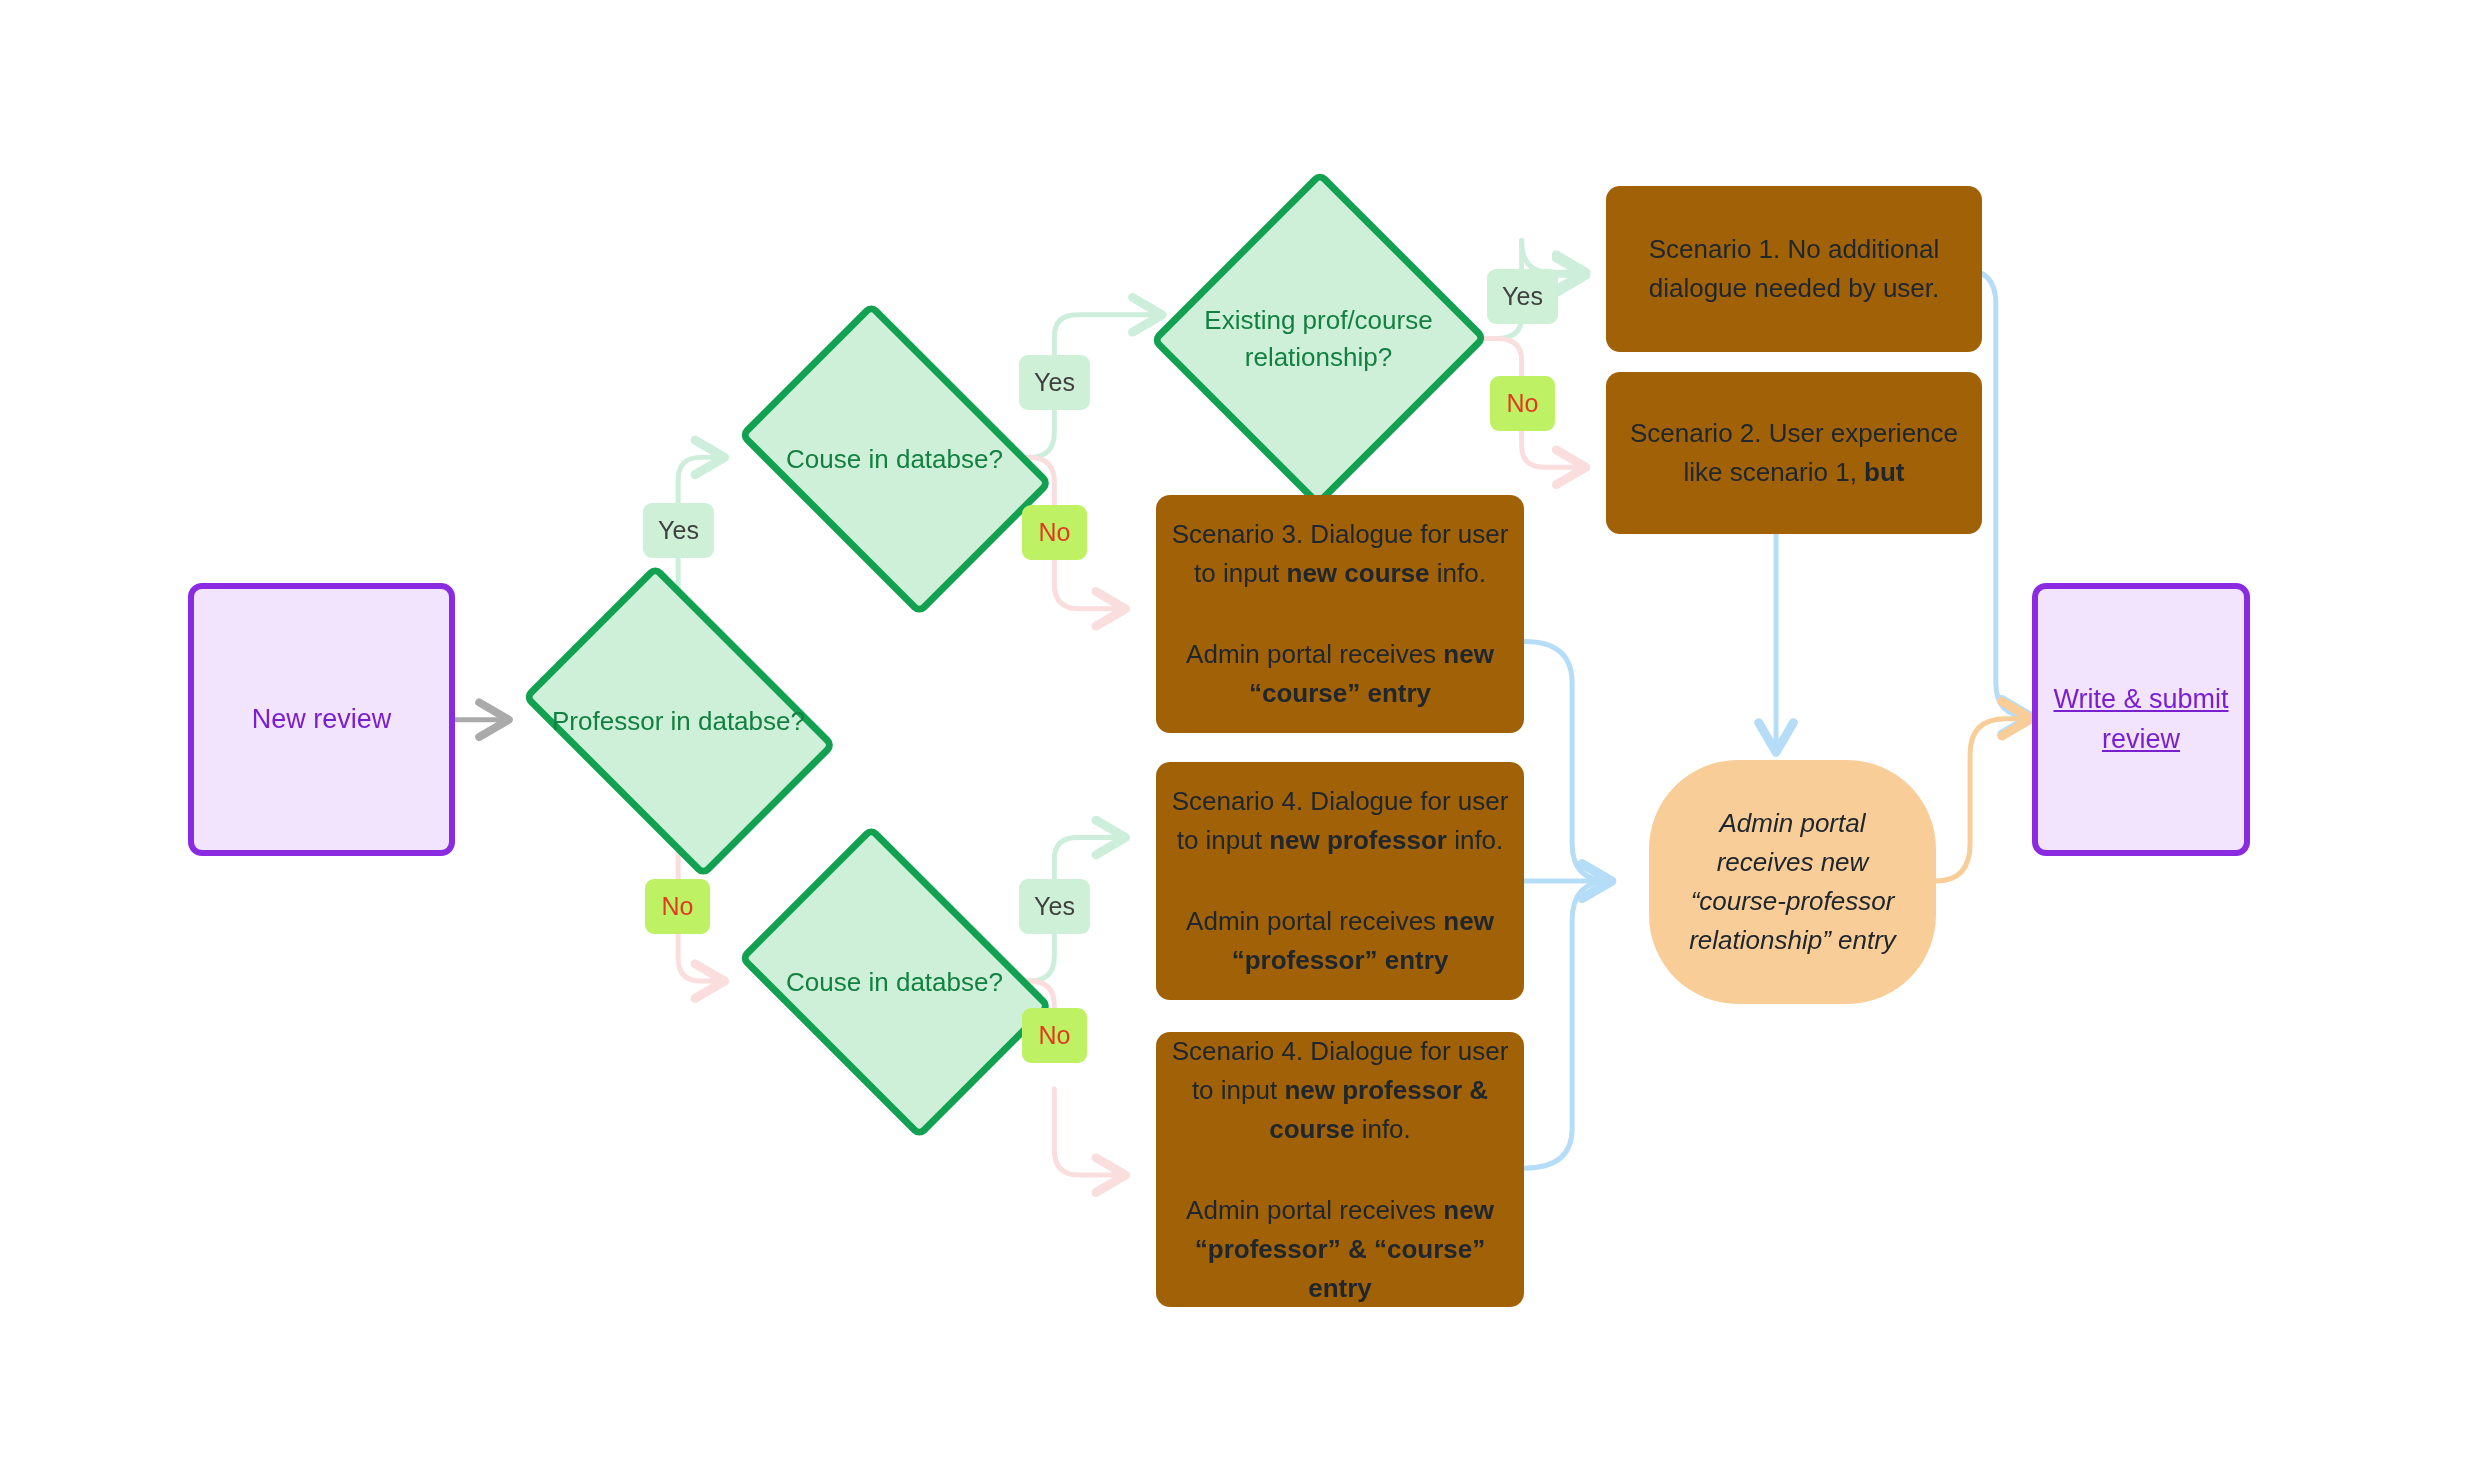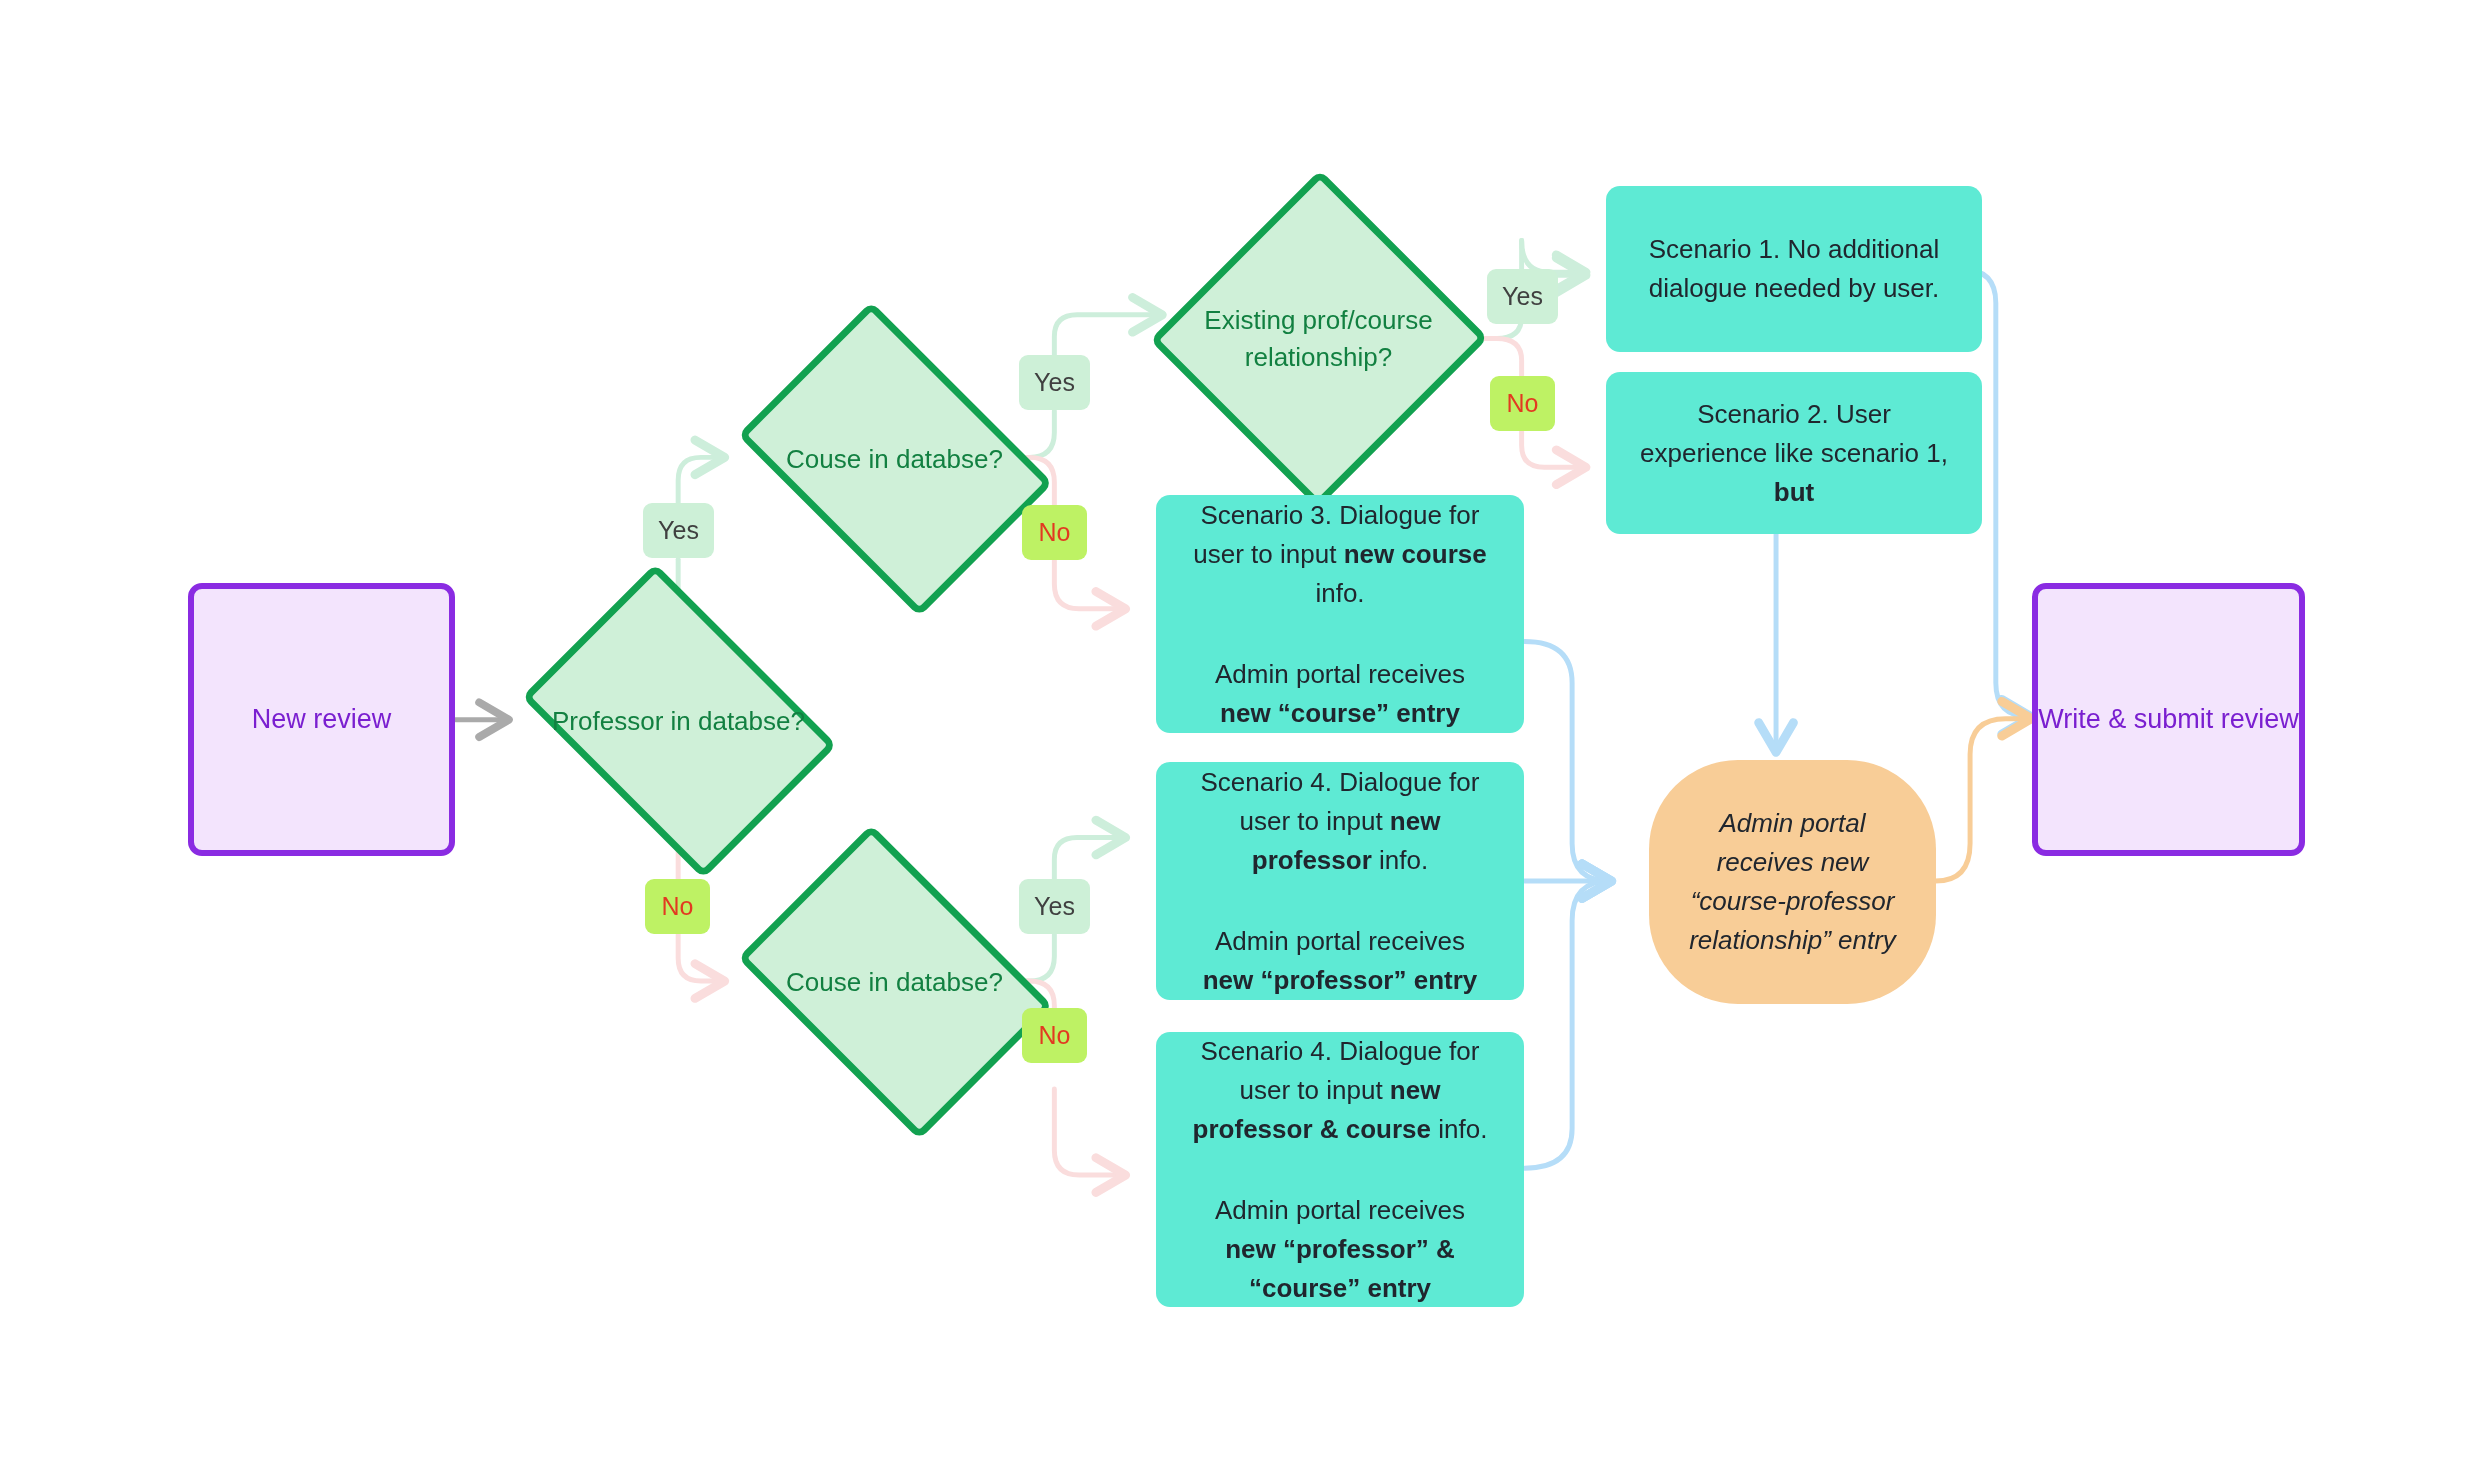--- a/index.html
+++ b/index.html
@@ -11,21 +11,21 @@
 
   
   .terminal{background:#f3e4fd;border:6px solid #8a2be2;border-radius:14px;color:#7a1fd0;font-size:27px;line-height:1.45;}
 
   
   .diamond{background:transparent;}
   .diamond .dshape{position:absolute;left:50%;top:50%;width:70.7%;height:70.7%;transform:translate(-50%,-50%) rotate(45deg);background:#cff0d8;border:7px solid #12a150;border-radius:10px;}
   .diamond .dlabel{position:relative;z-index:2;color:#128041;font-size:26px;line-height:1.42;width:86%;}
 
   
-  .scenario{background:#5eead4;border-radius:14px;color:#20262e;font-size:26px;line-height:1.5;padding:18px 32px;}
+  .scenario{background:#a16207;border-radius:14px;color:#20262e;font-size:26px;line-height:1.5;padding:18px 12px;}
   .scenario .inner{width:100%;}
   .scenario p{margin:0;}
   .scenario p + p{margin-top:42px;}
   .scenario b{font-weight:bold;}
 
   
   .storage{background:#f8cd97;border-radius:89px;color:#20262e;font-size:26px;line-height:1.5;padding:16px 22px;font-style:italic;}
 
   
   .elabel{position:absolute;display:flex;align-items:center;justify-content:center;border-radius:9px;font-size:25px;box-sizing:border-box;}
@@ -153,21 +153,21 @@
     <div class="inner">
       <p><span>Scenario 4.  Dialogue for user to input </span><b>new professor &amp; course</b><span> info.</span></p>
       <p><span>Admin portal receives </span><b>new “professor” &amp; “course” entry</b></p>
     </div>
   </div>
 
   <div class="node storage" style="left:1649px;top:760px;width:287px;height:244px;">
     <span>Admin portal receives new “course-professor relationship” entry</span>
   </div>
 
-  <div class="node terminal" style="left:2032px;top:583px;width:273px;height:273px;">
+  <div class="node terminal" style="left:2032px;top:583px;width:218px;height:273px;text-decoration:underline;">
     <span>Write &amp; submit review</span>
   </div>
 
   <div class="elabel yes" style="left:643px;top:503px;width:71px;height:55px;">
     <span>Yes</span>
   </div>
 
   <div class="elabel no" style="left:645px;top:879px;width:65px;height:55px;">
     <span>No</span>
   </div>

